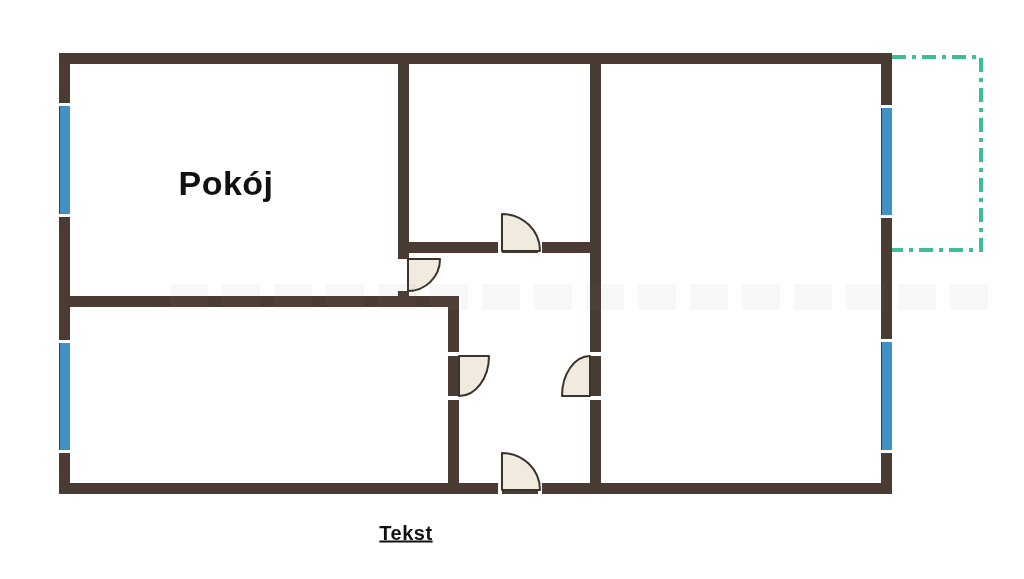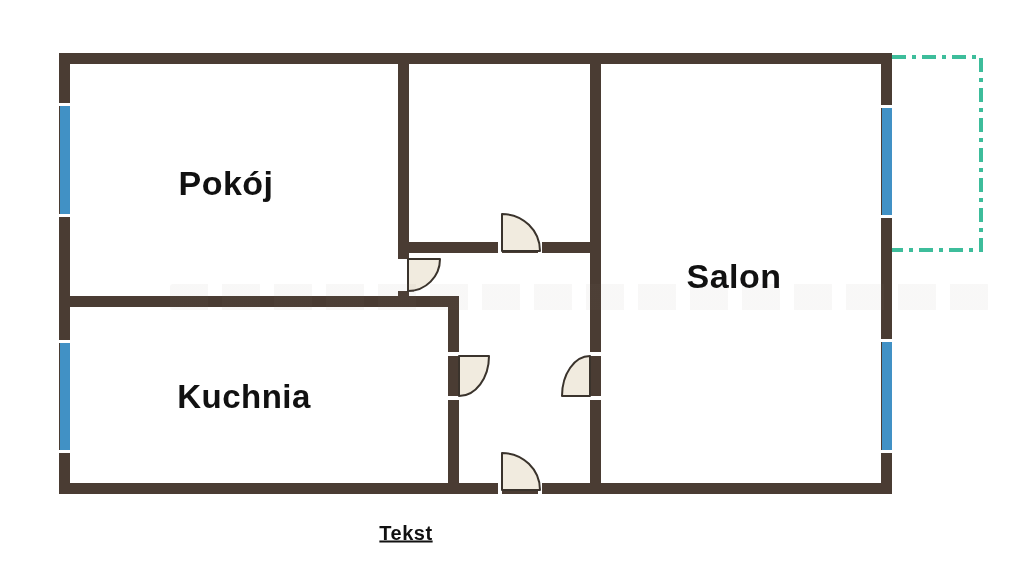--- a/index.html
+++ b/index.html
@@ -102,16 +102,14 @@
 
       <path class="door" d="M459,356 L489,356 A30 40 0 0 1 459,396 Z"></path>
 
       <path class="door" d="M590,396 L590,356 A28 40 0 0 0 562,396 Z"></path>
     </g>
   </svg>
 
   <div class="watermark-strip"></div>
 
   <div class="room-label label-pokoj">Pokój</div>
-  <div class="room-label label-salon">Salon</div>
-  <div class="room-label label-kuchnia">Kuchnia</div>
   <div class="room-label label-tekst">Tekst</div>
 </div>
 
 </body></html>

